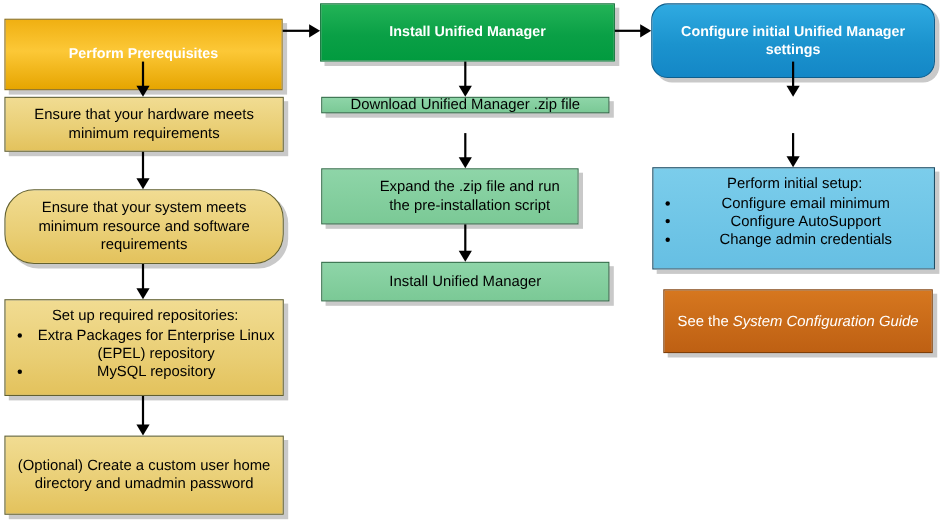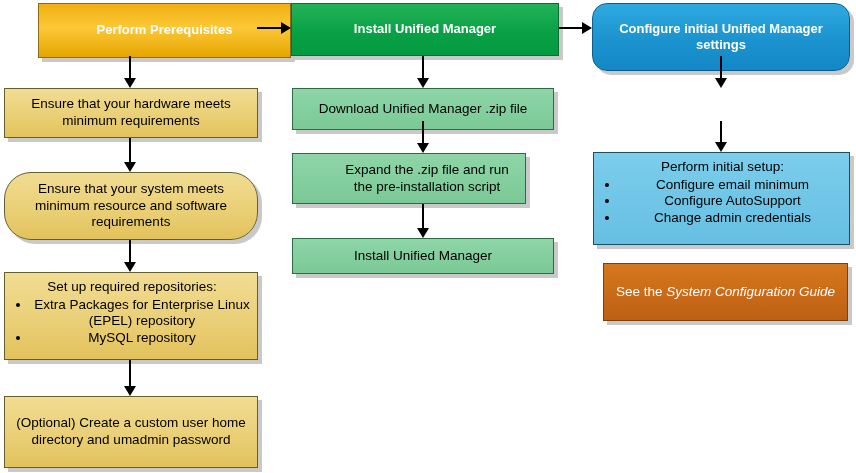--- a/index.html
+++ b/index.html
@@ -29,21 +29,21 @@
   .stem-h{position:absolute;height:2px;background:#000;}
   .head-down{position:absolute;width:0;height:0;border-left:6px solid transparent;border-right:6px solid transparent;border-top:10px solid #000;}
   .head-right{position:absolute;width:0;height:0;border-top:6px solid transparent;border-bottom:6px solid transparent;border-left:10px solid #000;}
   .it{font-style:italic;}
 </style>
 </head>
 <body>
 
 <div class="canvas">
 
-  <div class="box hdr hdr-gold" style="left:4px;top:3px;width:253px;height:55px;margin-left:34px;">
+  <div class="box hdr hdr-gold" style="left:4px;top:17px;width:253px;height:65px;">
     <span>Perform Prerequisites</span>
   </div>
 
   <div class="box bx-gold" style="left:4px;top:88px;width:254px;height:50px;">
     <span>Ensure that your hardware meets minimum requirements</span>
   </div>
 
   <div class="box bx-gold" style="left:4px;top:172px;width:254px;height:68px;border-radius:27px;">
     <span>Ensure that your system meets minimum resource and software requirements</span>
   </div>
@@ -57,21 +57,21 @@
   </div>
 
   <div class="box bx-gold" style="left:4px;top:396px;width:254px;height:72px;">
     <span>(Optional) Create a custom user home directory and umadmin password</span>
   </div>
 
   <div class="box hdr hdr-green" style="left:291px;top:3px;width:268px;height:53px;">
     <span>Install Unified Manager</span>
   </div>
 
-  <div class="box bx-green" style="left:292px;top:88px;width:262px;height:42px;">
+  <div class="box bx-green" style="left:292px;top:88px;width:262px;height:15px;">
     <span>Download Unified Manager .zip file</span>
   </div>
 
   <div class="box bx-green" style="left:292px;top:153px;width:234px;height:51px;padding-left:44px;">
     <span>Expand the .zip file and run the pre-installation script</span>
   </div>
 
   <div class="box bx-green" style="left:292px;top:238px;width:262px;height:36px;">
     <span>Install Unified Manager</span>
   </div>

